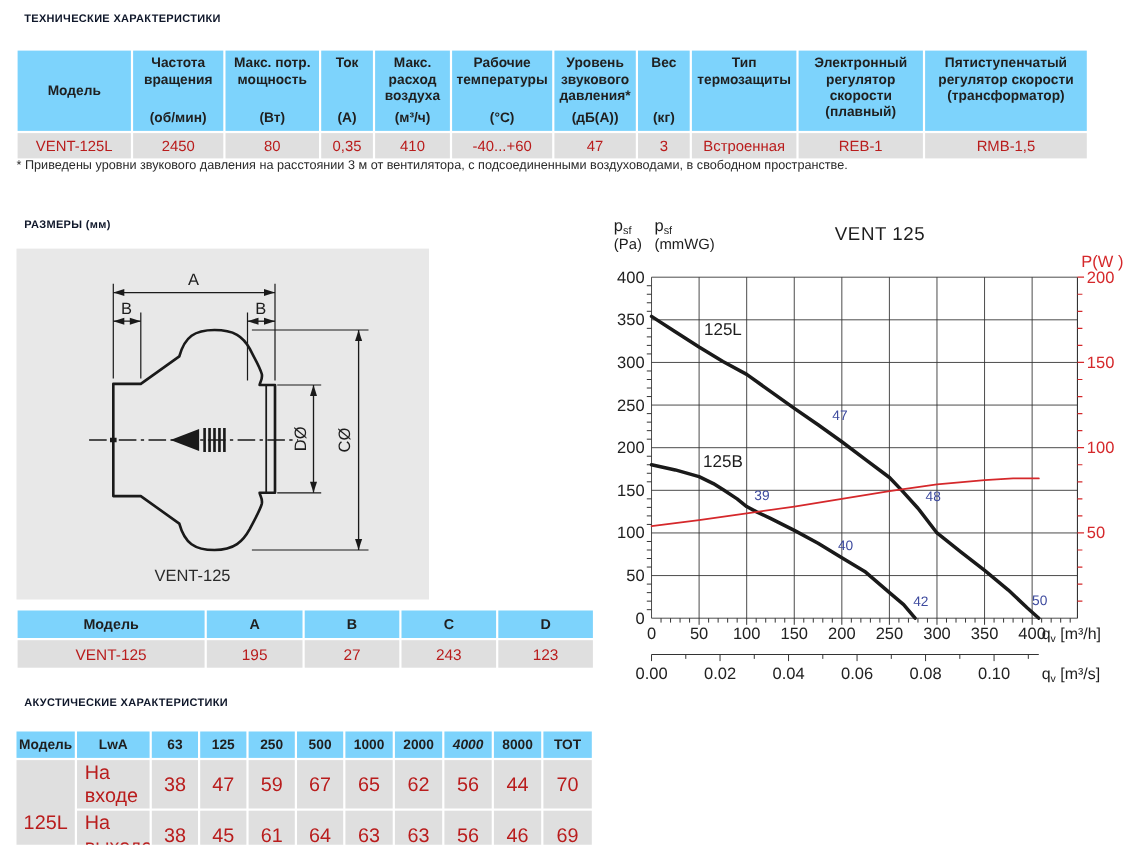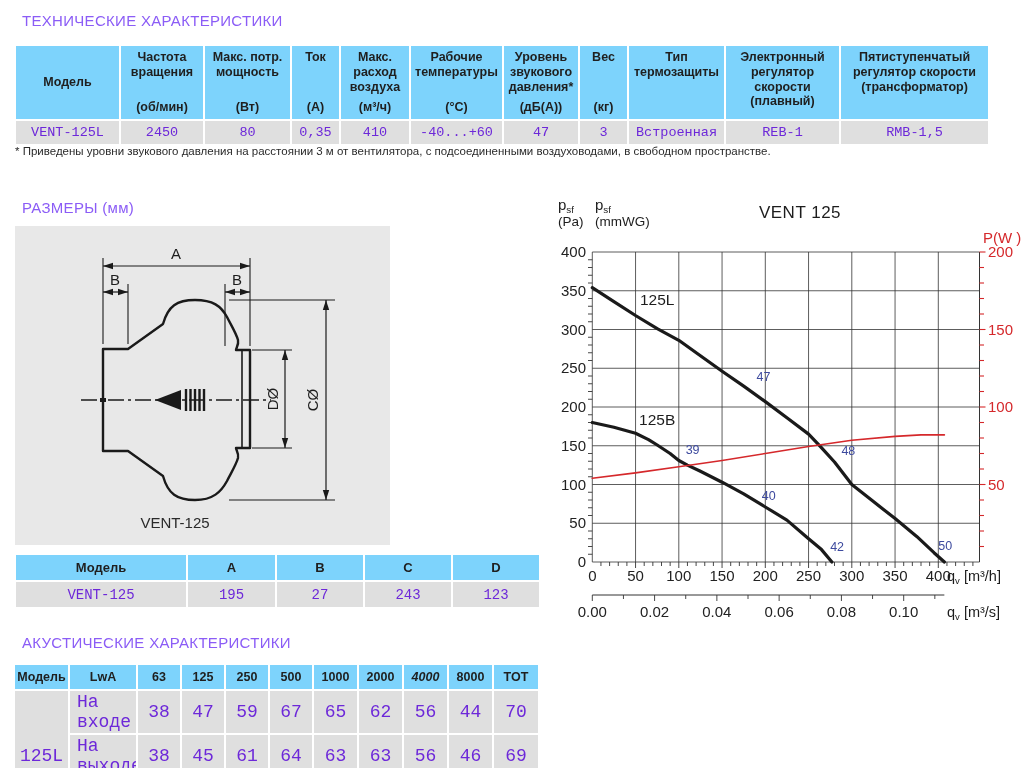--- a/index.html
+++ b/index.html
@@ -1,22 +1,22 @@
 <!DOCTYPE html>
 <html><head>
 <meta charset="utf-8">
 <style>
   html,body{margin:0;padding:0;background:#fff;}
   body{width:1035px;height:768px;position:relative;font-family:"Liberation Sans",sans-serif;overflow:hidden;}
   .abs{position:absolute;}
-  .sec-title{font-size:15px;font-weight:400;color:#8b5cf6;letter-spacing:.3px;}
+  .sec-title{font-size:10px;font-weight:700;color:#0f172a;letter-spacing:.3px;}
   table{border-collapse:separate;border-spacing:2px;table-layout:fixed;}
   td{overflow:hidden;}
   .th-cell{background:#7dd3fc;color:#1f1f1f;font-size:12.5px;font-weight:700;text-align:center;vertical-align:top;}
-  .td-cell{background:#dfdfdf;color:#6d28d9;font-size:13.5px;text-align:center;vertical-align:middle;font-family:Liberation Mono, monospace;}
+  .td-cell{background:#dfdfdf;color:#b91c1c;font-size:13.5px;text-align:center;vertical-align:middle;}
   .hcol{height:100%;display:flex;flex-direction:column;justify-content:space-between;align-items:center;}
   .hcol .nm{padding-top:3px;line-height:1.18;}
   .hcol .un{padding-bottom:3px;line-height:1.1;}
   .vcenter .hcol{justify-content:center;}
   .tech-head td{height:71px;}
   .tech-body td{height:21px;}
   .dim-head td{height:23px;vertical-align:middle;font-size:13px;}
   .dim-body td{height:23px;font-size:14px;}
   .ac-head td{height:22px;vertical-align:middle;font-size:12.5px;}
   .ac-body td{height:20px;font-size:18px;}

